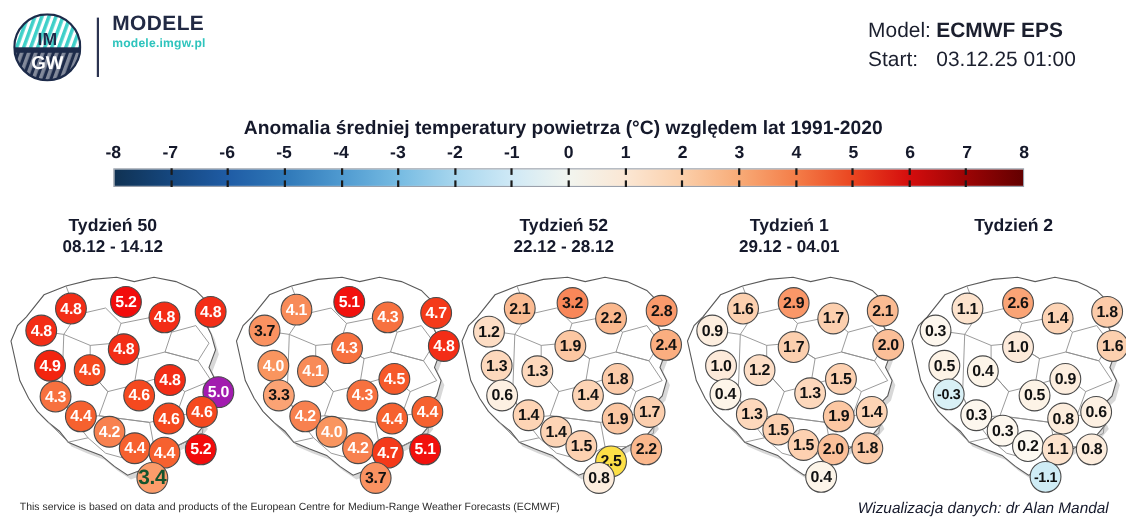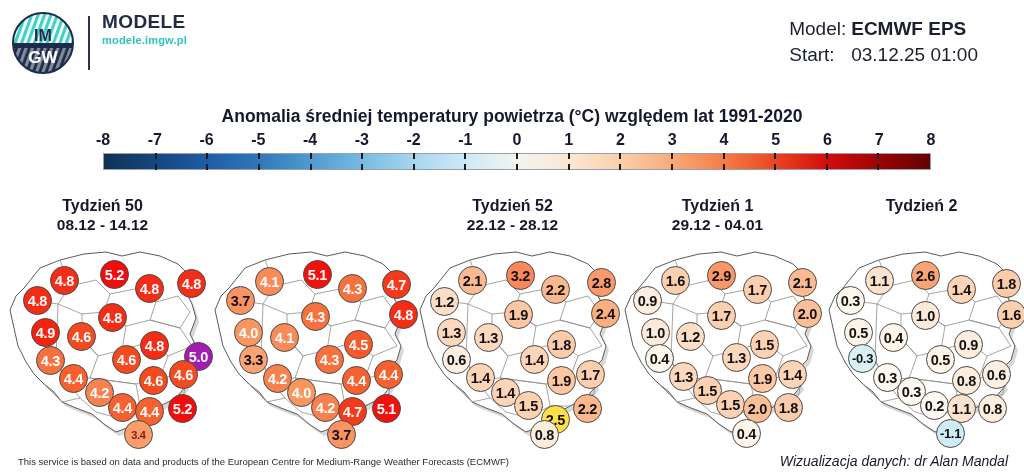--- a/index.html
+++ b/index.html
@@ -196,21 +196,21 @@
           <div class="bub" style="width: 29px; height: 29px; left: 140px; top: 89px; background: rgb(243, 45, 22); color: rgb(255, 255, 255); font-size: 14.5px;">4.8</div>
           <div class="bub" style="width: 29px; height: 29px; left: 36px; top: 104px; background: rgb(247, 113, 63); color: rgb(255, 255, 255); font-size: 14.5px;">4.3</div>
           <div class="bub" style="width: 29px; height: 29px; left: 112px; top: 103px; background: rgb(245, 73, 31); color: rgb(255, 255, 255); font-size: 14.5px;">4.6</div>
           <div class="bub" style="width: 29px; height: 29px; left: 59px; top: 122px; background: rgb(246, 97, 47); color: rgb(255, 255, 255); font-size: 14.5px;">4.4</div>
           <div class="bub" style="width: 29px; height: 29px; left: 139px; top: 124px; background: rgb(245, 73, 31); color: rgb(255, 255, 255); font-size: 14.5px;">4.6</div>
           <div class="bub" style="width: 29px; height: 29px; left: 169px; top: 118px; background: rgb(245, 73, 31); color: rgb(255, 255, 255); font-size: 14.5px;">4.6</div>
           <div class="bub" style="width: 29px; height: 29px; left: 85px; top: 136px; background: rgb(248, 129, 79); color: rgb(255, 255, 255); font-size: 14.5px;">4.2</div>
           <div class="bub" style="width: 29px; height: 29px; left: 108px; top: 151px; background: rgb(246, 97, 47); color: rgb(255, 255, 255); font-size: 14.5px;">4.4</div>
           <div class="bub" style="width: 29px; height: 29px; left: 135px; top: 155px; background: rgb(246, 97, 47); color: rgb(255, 255, 255); font-size: 14.5px;">4.4</div>
           <div class="bub" style="width: 29px; height: 29px; left: 168px; top: 152px; background: rgb(242, 12, 12); color: rgb(255, 255, 255); font-size: 14.5px;">5.2</div>
-          <div class="bub" style="width: 29px; height: 29px; left: 124px; top: 178px; background: rgb(251, 156, 106); color: #7f1d1d; font-size: 11px;">3.4</div>
+          <div class="bub" style="width: 29px; height: 29px; left: 124px; top: 178px; background: rgb(251, 156, 106); color: #14532d; font-size: 19px;">3.4</div>
         </div>
       </div>
       <div class="map-col" style="left: 205px;">
         <div class="map-canvas">
           <svg width="205" height="200" viewBox="0 0 205 200">
             <path d="M24,46 L40,26 L60,18 L84,12 L106,10 L122,14 L140,10 L160,14 L178,22 L190,34 L186,50 L192,62 L196,76 L190,92 L196,104 L192,118 L180,130 L186,144 L176,156 L160,164 L146,172 L132,184 L116,190 L104,182 L92,172 L76,166 L62,160 L54,150 L44,142 L34,132 L26,120 L18,104 L14,86 L10,68 L16,54 Z" fill="#d8d8d8" transform="translate(3,4)"></path>
             <path d="M24,46 L40,26 L60,18 L84,12 L106,10 L122,14 L140,10 L160,14 L178,22 L190,34 L186,50 L192,62 L196,76 L190,92 L196,104 L192,118 L180,130 L186,144 L176,156 L160,164 L146,172 L132,184 L116,190 L104,182 L92,172 L76,166 L62,160 L54,150 L44,142 L34,132 L26,120 L18,104 L14,86 L10,68 L16,54 Z" fill="#ffffff" stroke="#5a5a5a" stroke-width="1"></path>
             <path d="M60,18 L70,44 L58,62 L44,60 L34,48" fill="none" stroke="#8d8d8d" stroke-width="0.8"></path>
             <path d="M70,44 L96,38 L110,52 L104,70 L82,72 L58,62" fill="none" stroke="#8d8d8d" stroke-width="0.8"></path>
             <path d="M110,52 L140,46 L156,60 L150,78 L126,84 L104,70" fill="none" stroke="#8d8d8d" stroke-width="0.8"></path>

